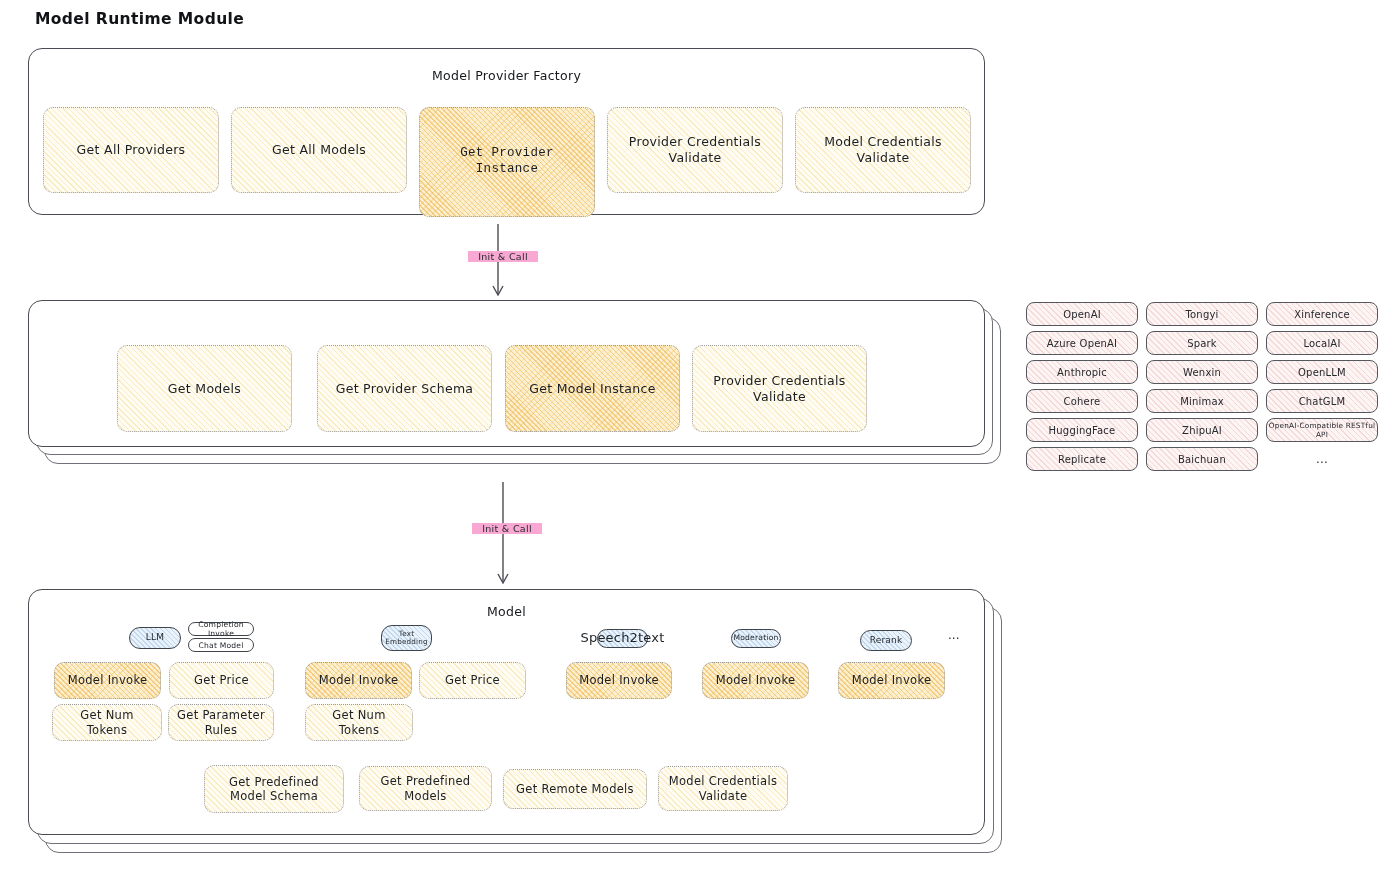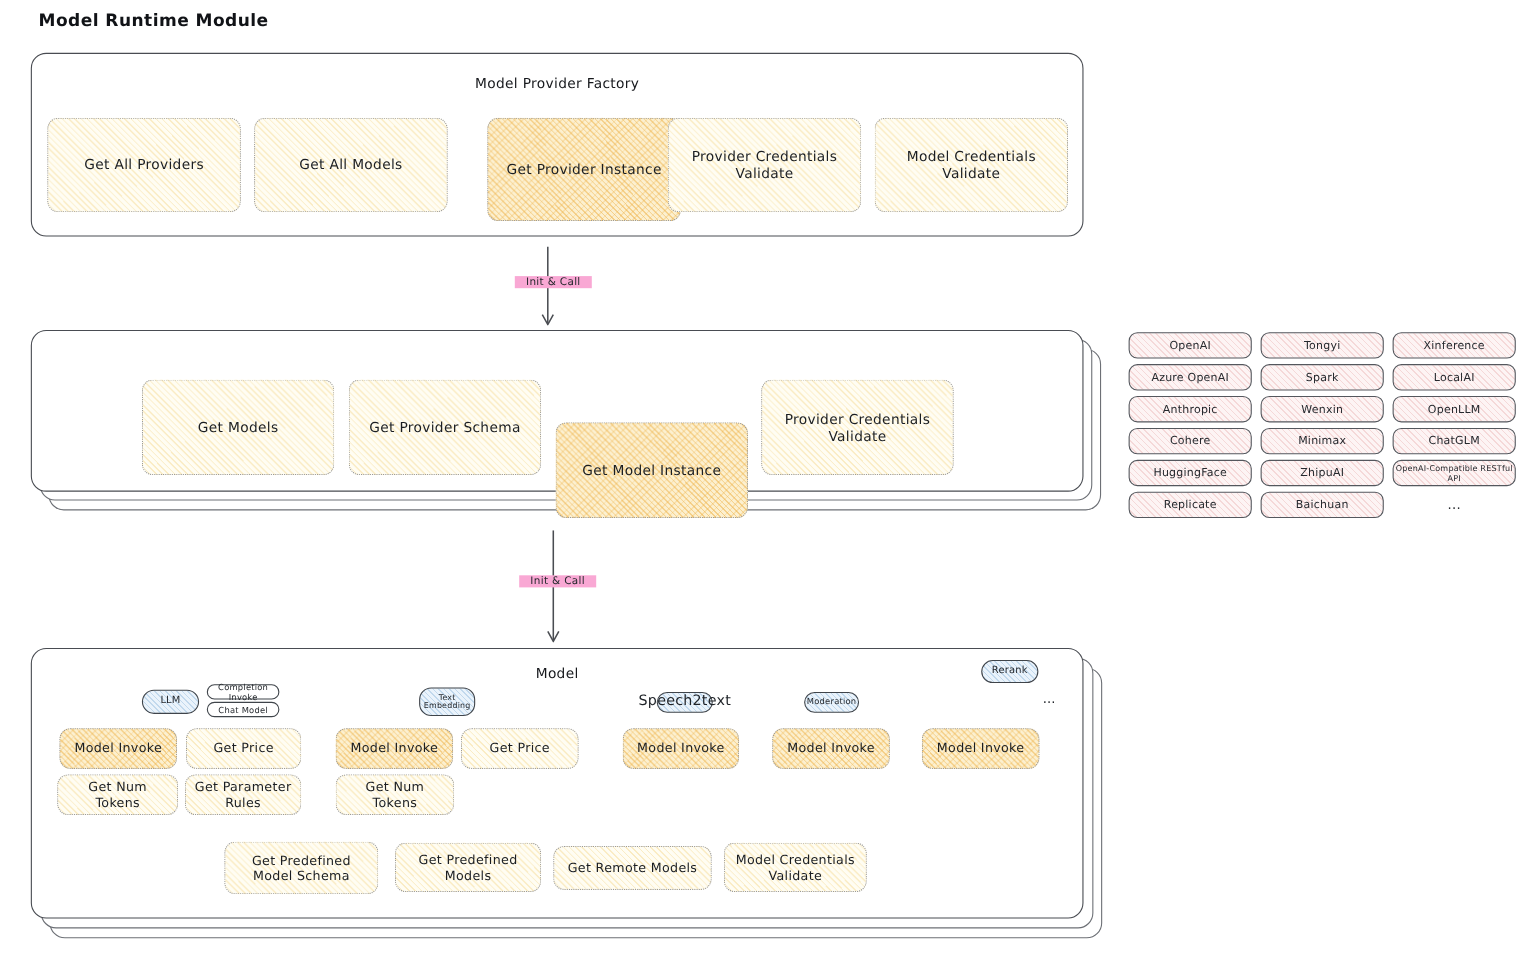--- a/index.html
+++ b/index.html
@@ -53,39 +53,39 @@
 
 <div id="stage">
 
   <div class="abs page-title" style="left:35px;top:10px;width:320px;">Model Runtime Module</div>
 
   <div class="abs box" style="left:28px;top:48px;width:957px;height:167px;"></div>
   <div class="abs box-title" style="left:28px;top:68px;width:957px;">Model Provider Factory</div>
 
   <div class="abs btn" style="left:43px;top:107px;width:176px;height:86px;">Get All Providers</div>
   <div class="abs btn" style="left:231px;top:107px;width:176px;height:86px;">Get All Models</div>
-  <div class="abs btn hl" style="left:443px;top:107px;width:176px;height:94px;">Get Provider Instance</div>
+  <div class="abs btn hl" style="left:419px;top:107px;width:176px;height:110px;font-family:Liberation Mono, monospace;">Get Provider Instance</div>
   <div class="abs btn" style="left:607px;top:107px;width:176px;height:86px;">Provider Credentials Validate</div>
   <div class="abs btn" style="left:795px;top:107px;width:176px;height:86px;">Model Credentials Validate</div>
 
   <div class="abs" style="left:489px;top:224px;width:18px;height:72px;">
     <svg width="18" height="72" viewBox="0 0 18 72">
       <path d="M9 0 L9 70" stroke="#4a4d52" stroke-width="1.4" fill="none"></path>
       <path d="M4 62 L9 71 L14 62" stroke="#4a4d52" stroke-width="1.4" fill="none"></path>
     </svg>
   </div>
   <div class="arrow-label" style="left:468px;top:251px;width:64px;">Init &amp; Call</div>
 
   <div class="abs stack" style="left:44px;top:317px;width:957px;height:147px;"></div>
   <div class="abs stack" style="left:36px;top:308px;width:957px;height:147px;"></div>
   <div class="abs box" style="left:28px;top:300px;width:957px;height:147px;"></div>
 
-  <div class="abs btn" style="left:129px;top:345px;width:175px;height:87px;">Get Models</div>
+  <div class="abs btn" style="left:117px;top:345px;width:175px;height:87px;">Get Models</div>
   <div class="abs btn" style="left:317px;top:345px;width:175px;height:87px;">Get Provider Schema</div>
-  <div class="abs btn hl" style="left:505px;top:345px;width:175px;height:87px;margin-top:39px;">Get Model Instance</div>
+  <div class="abs btn hl" style="left:505px;top:345px;width:175px;height:87px;">Get Model Instance</div>
   <div class="abs btn" style="left:692px;top:345px;width:175px;height:87px;">Provider Credentials Validate</div>
 
   <div class="abs" style="left:494px;top:482px;width:18px;height:102px;">
     <svg width="18" height="102" viewBox="0 0 18 102">
       <path d="M9 0 L9 100" stroke="#4a4d52" stroke-width="1.4" fill="none"></path>
       <path d="M4 92 L9 101 L14 92" stroke="#4a4d52" stroke-width="1.4" fill="none"></path>
     </svg>
   </div>
   <div class="arrow-label" style="left:472px;top:523px;width:64px;">Init &amp; Call</div>
 
@@ -93,21 +93,21 @@
   <div class="abs stack" style="left:37px;top:598px;width:957px;height:246px;"></div>
   <div class="abs box" style="left:28px;top:589px;width:957px;height:246px;"></div>
   <div class="abs box-title" style="left:28px;top:604px;width:957px;">Model</div>
 
   <div class="abs tab-blue" style="left:129px;top:627px;width:52px;height:22px;">LLM</div>
   <div class="abs tab-small" style="left:188px;top:622px;width:66px;height:14px;">Completion Invoke</div>
   <div class="abs tab-small" style="left:188px;top:638px;width:66px;height:14px;">Chat Model</div>
   <div class="abs tab-blue" style="left:381px;top:625px;width:51px;height:26px;font-size:7.2px;padding:0 18px;">Text Embedding</div>
   <div class="abs tab-blue" style="left:597px;top:629px;width:51px;height:19px;font-size:13px;">Speech2text</div>
   <div class="abs tab-blue" style="left:731px;top:629px;width:50px;height:19px;font-size:7.6px;">Moderation</div>
-  <div class="abs tab-blue" style="left:860px;top:600px;width:52px;height:21px;margin-left:32px;">Rerank</div>
+  <div class="abs tab-blue" style="left:860px;top:630px;width:52px;height:21px;">Rerank</div>
   <div class="abs" style="left:948px;top:628px;width:20px;font-size:12px;">...</div>
 
   <div class="abs btn hl small" style="left:54px;top:662px;width:107px;height:37px;">Model Invoke</div>
   <div class="abs btn small" style="left:169px;top:662px;width:105px;height:37px;">Get Price</div>
   <div class="abs btn hl small" style="left:305px;top:662px;width:107px;height:37px;">Model Invoke</div>
   <div class="abs btn small" style="left:419px;top:662px;width:107px;height:37px;">Get Price</div>
   <div class="abs btn hl small" style="left:566px;top:662px;width:106px;height:37px;">Model Invoke</div>
   <div class="abs btn hl small" style="left:702px;top:662px;width:107px;height:37px;">Model Invoke</div>
   <div class="abs btn hl small" style="left:838px;top:662px;width:107px;height:37px;">Model Invoke</div>
 

